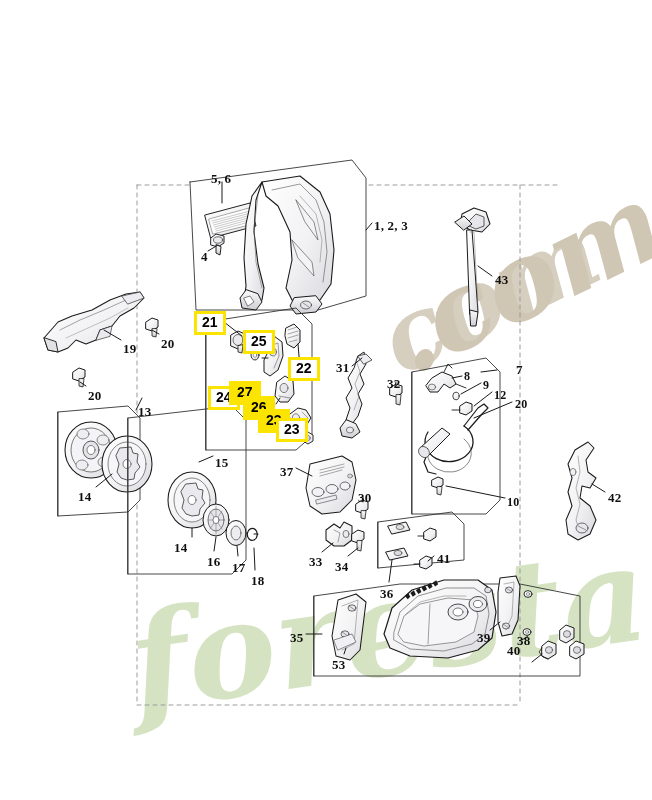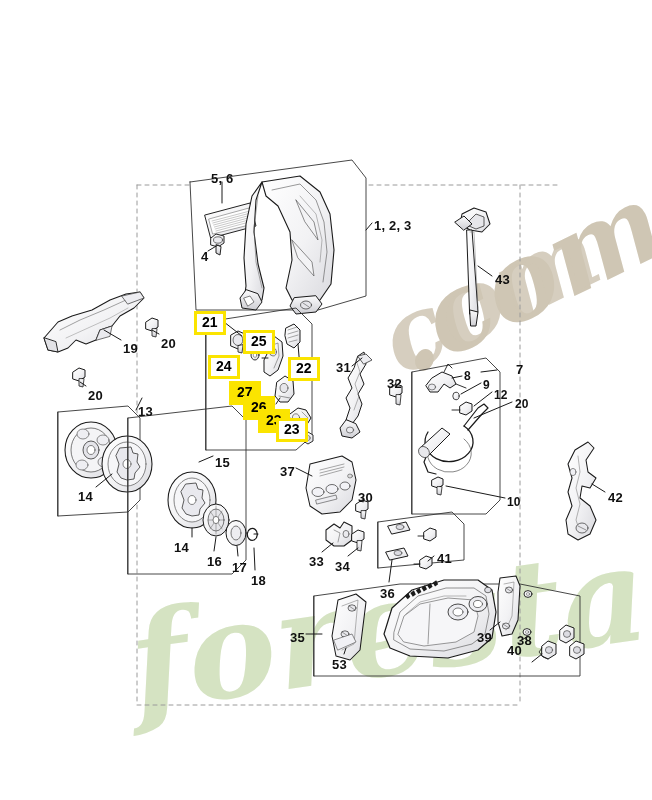--- a/index.html
+++ b/index.html
@@ -10,21 +10,21 @@
   
   .wm{position:absolute;pointer-events:none;user-select:none;
       font-family:"DejaVu Serif", serif;font-style:italic;font-weight:700;}
   .wm-green{color:#d5e3c2;}
   .wm-tan{color:#cfc6b4;}
 
   
   svg.layer{position:absolute;left:0;top:0;width:652px;height:800px;}
 
   
-  .num{position:absolute;font-family:Liberation Sans, sans-serif;
+  .num{position:absolute;font-family:Liberation Serif, serif;
        font-weight:700;font-size:13px;color:#101010;white-space:nowrap;
        letter-spacing:.2px;}
   .num.sm{font-size:12px;}
 
   
   .hl{position:absolute;background:#fbe400;padding:3px;}
   .hl .inner{background:#ffffff;padding:1px 5px 2px 5px;
              font-weight:700;font-size:14px;color:#000;line-height:15px;
              font-family:"Liberation Sans", sans-serif;}
   .hl.nb .inner{background:transparent;}
@@ -529,21 +529,21 @@
 
   <div class="hl" style="left:194px;top:311px;">
     <div class="inner">21</div>
   </div>
   <div class="hl" style="left:243px;top:330px;">
     <div class="inner">25</div>
   </div>
   <div class="hl" style="left:288px;top:357px;">
     <div class="inner">22</div>
   </div>
-  <div class="hl" style="left:208px;top:355px;">
+  <div class="hl" style="left:208px;top:386px;">
     <div class="inner">24</div>
   </div>
   <div class="hl nb" style="left:229px;top:381px;">
     <div class="inner">27</div>
   </div>
   <div class="hl nb" style="left:243px;top:396px;">
     <div class="inner">26</div>
   </div>
   <div class="hl nb" style="left:258px;top:409px;">
     <div class="inner">23</div>

